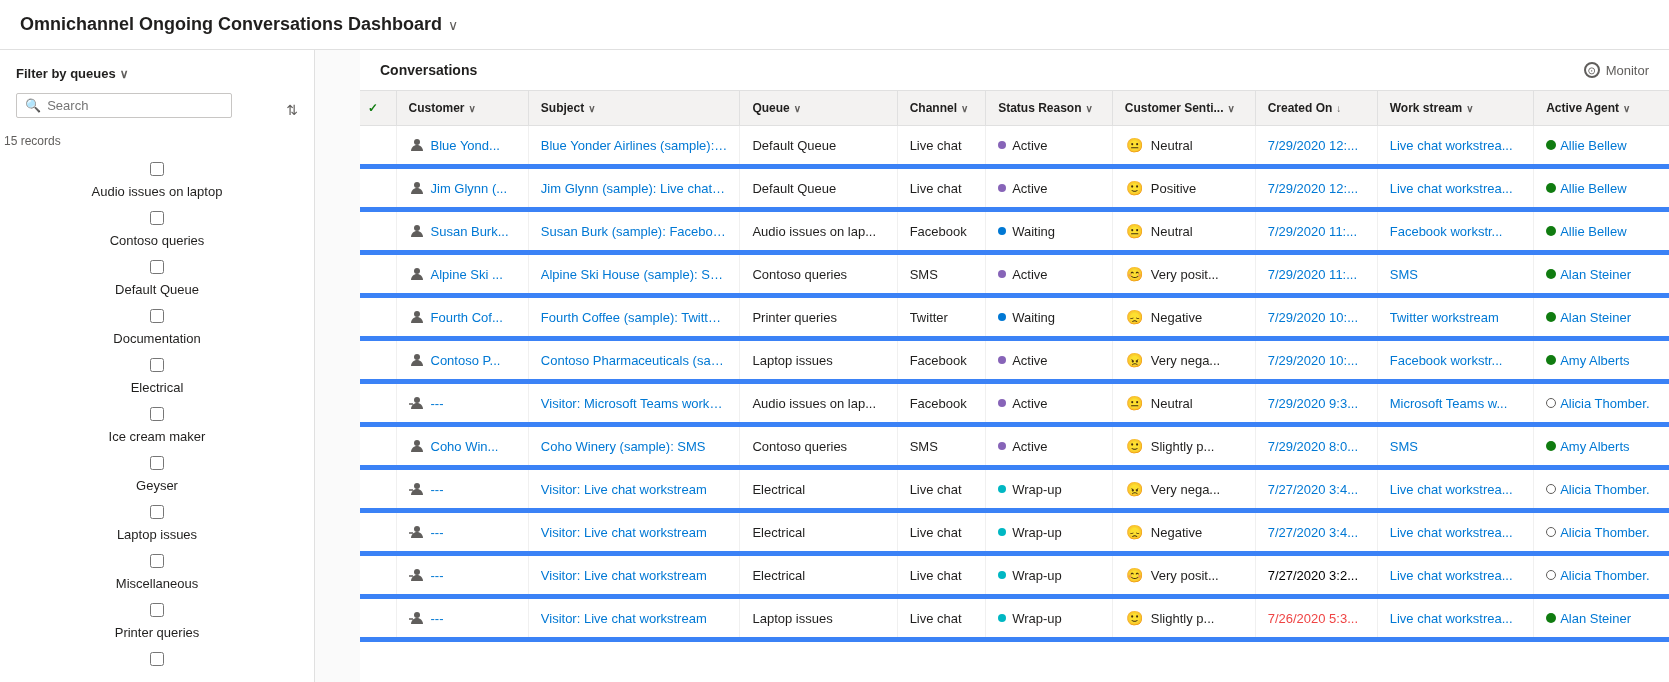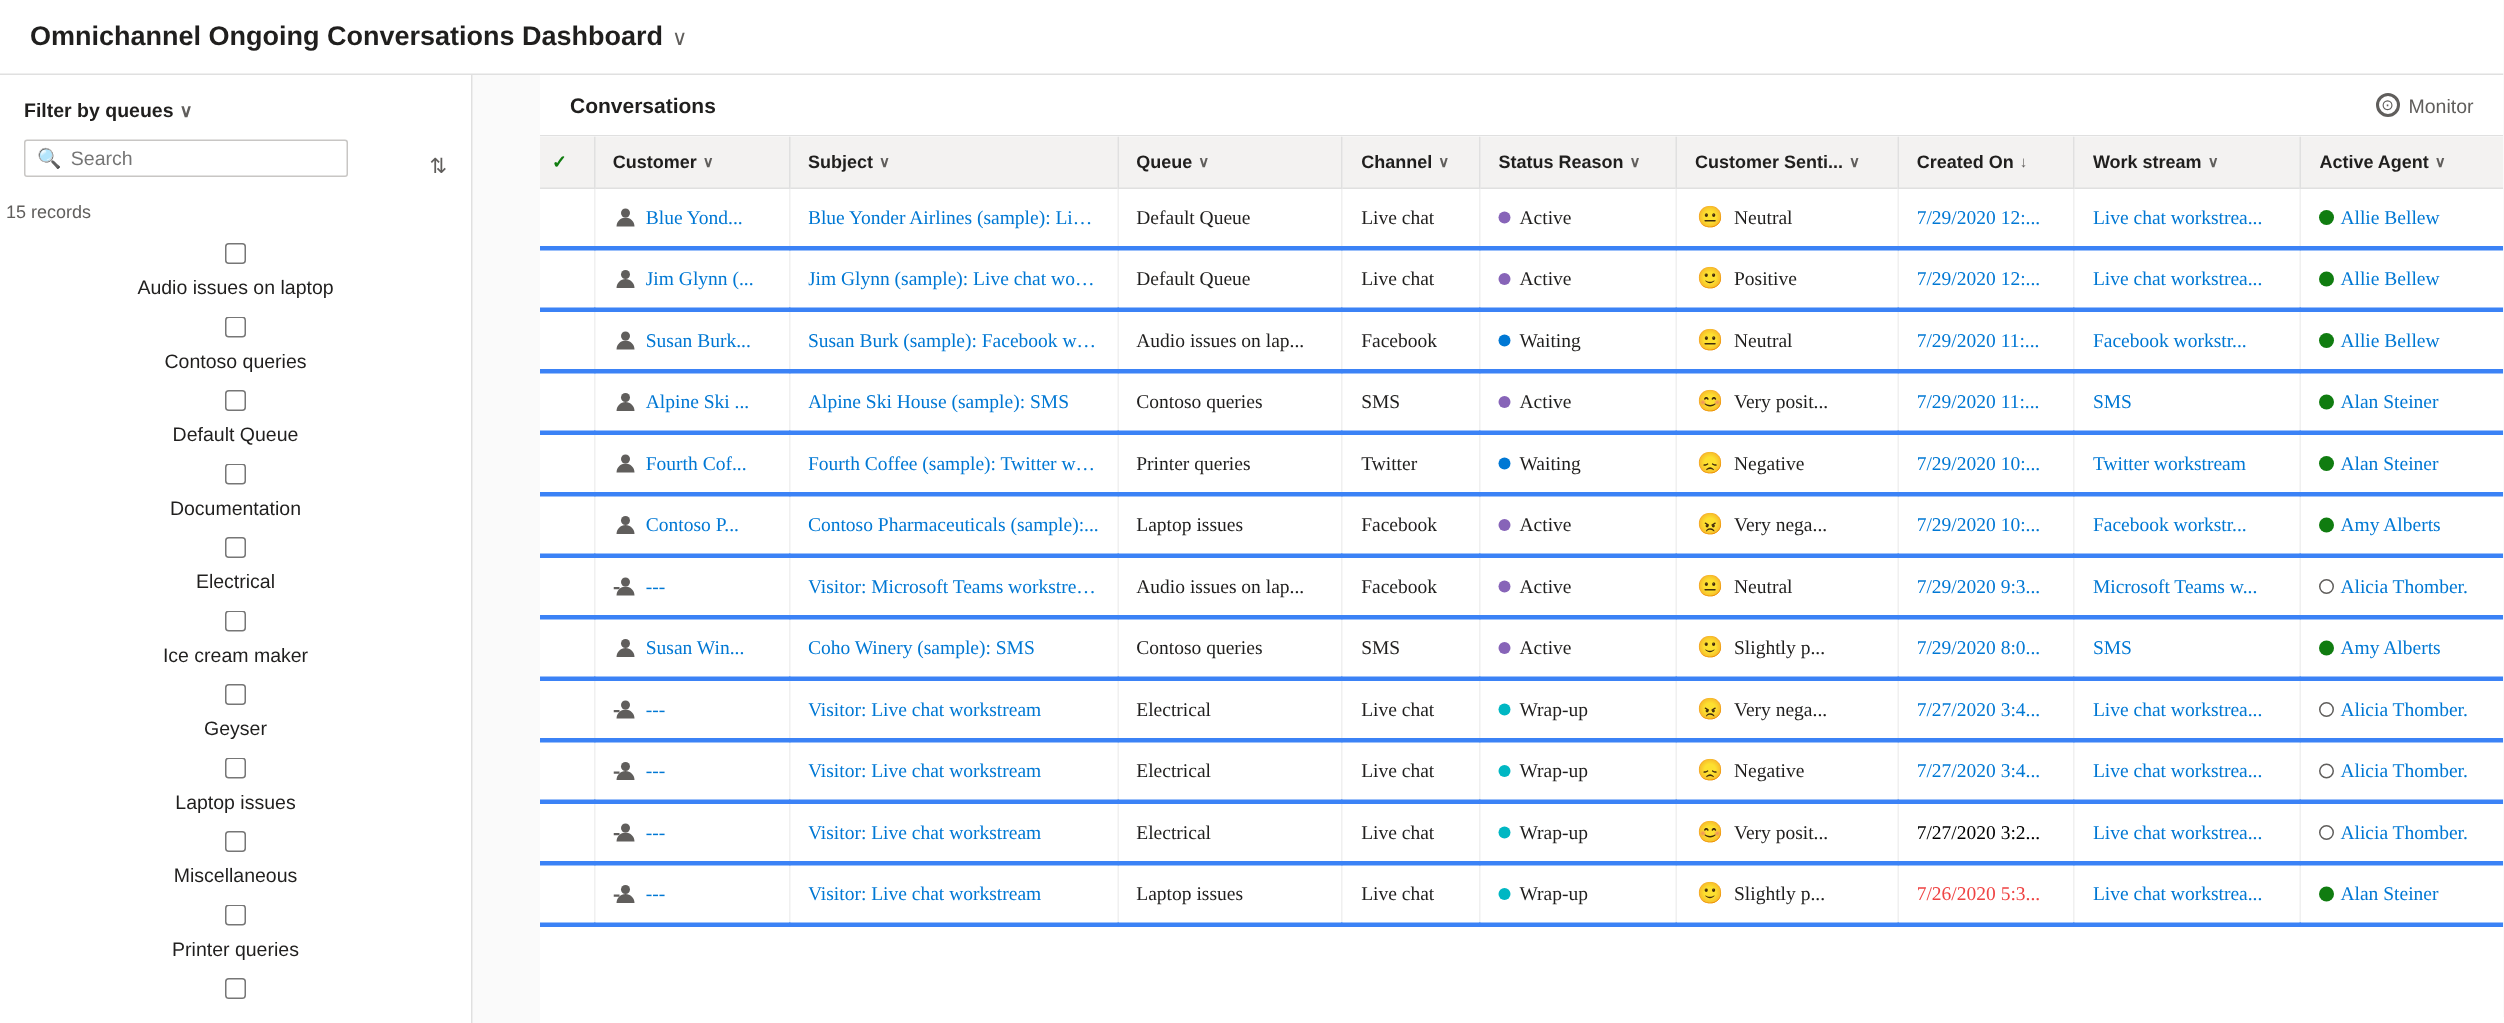--- a/index.html
+++ b/index.html
@@ -193,23 +193,22 @@
     }
     th .sort-arrow {
       font-size: 10px;
       color: #605e5c;
     }
     th.check-col {
       width: 36px;
       padding: 10px 8px;
     }
     tbody tr {
-      border-bottom: 3px solid #3b82f6;
+      border-bottom: 5px solid #3b82f6;
       background: #fff;
-      font-family: Liberation Serif, serif;
     }
     td {
       padding: 9px 12px;
       font-size: 13px;
       color: #201f1e;
       white-space: nowrap;
       overflow: hidden;
       text-overflow: ellipsis;
       max-width: 180px;
       border-right: 1px solid #f0f0f0;
@@ -672,21 +671,21 @@
                 </td>
               </tr>
               <tr>
                 <td class="check-col"></td>
                 <td>
                   <span class="customer-link">
                     <svg width="16" height="16" viewBox="0 0 16 16" fill="#605e5c">
                       <circle cx="8" cy="5" r="3"></circle>
                       <path d="M2 14c0-3.3 2.7-6 6-6s6 2.7 6 6H2z"></path>
                     </svg>
-                    <span>Susan Win...</span>
+                    <span>Coho Win...</span>
                   </span>
                 </td>
                 <td style="max-width: 200px;">
                   <span class="subject-link" style="overflow:hidden;text-overflow:ellipsis;display:block;">Coho Winery (sample): SMS</span>
                 </td>
                 <td>Contoso queries</td>
                 <td>SMS</td>
                 <td>
                   <span style="display:flex;align-items:center;gap:6px;">
                     <span class="status-dot status-active"></span>

